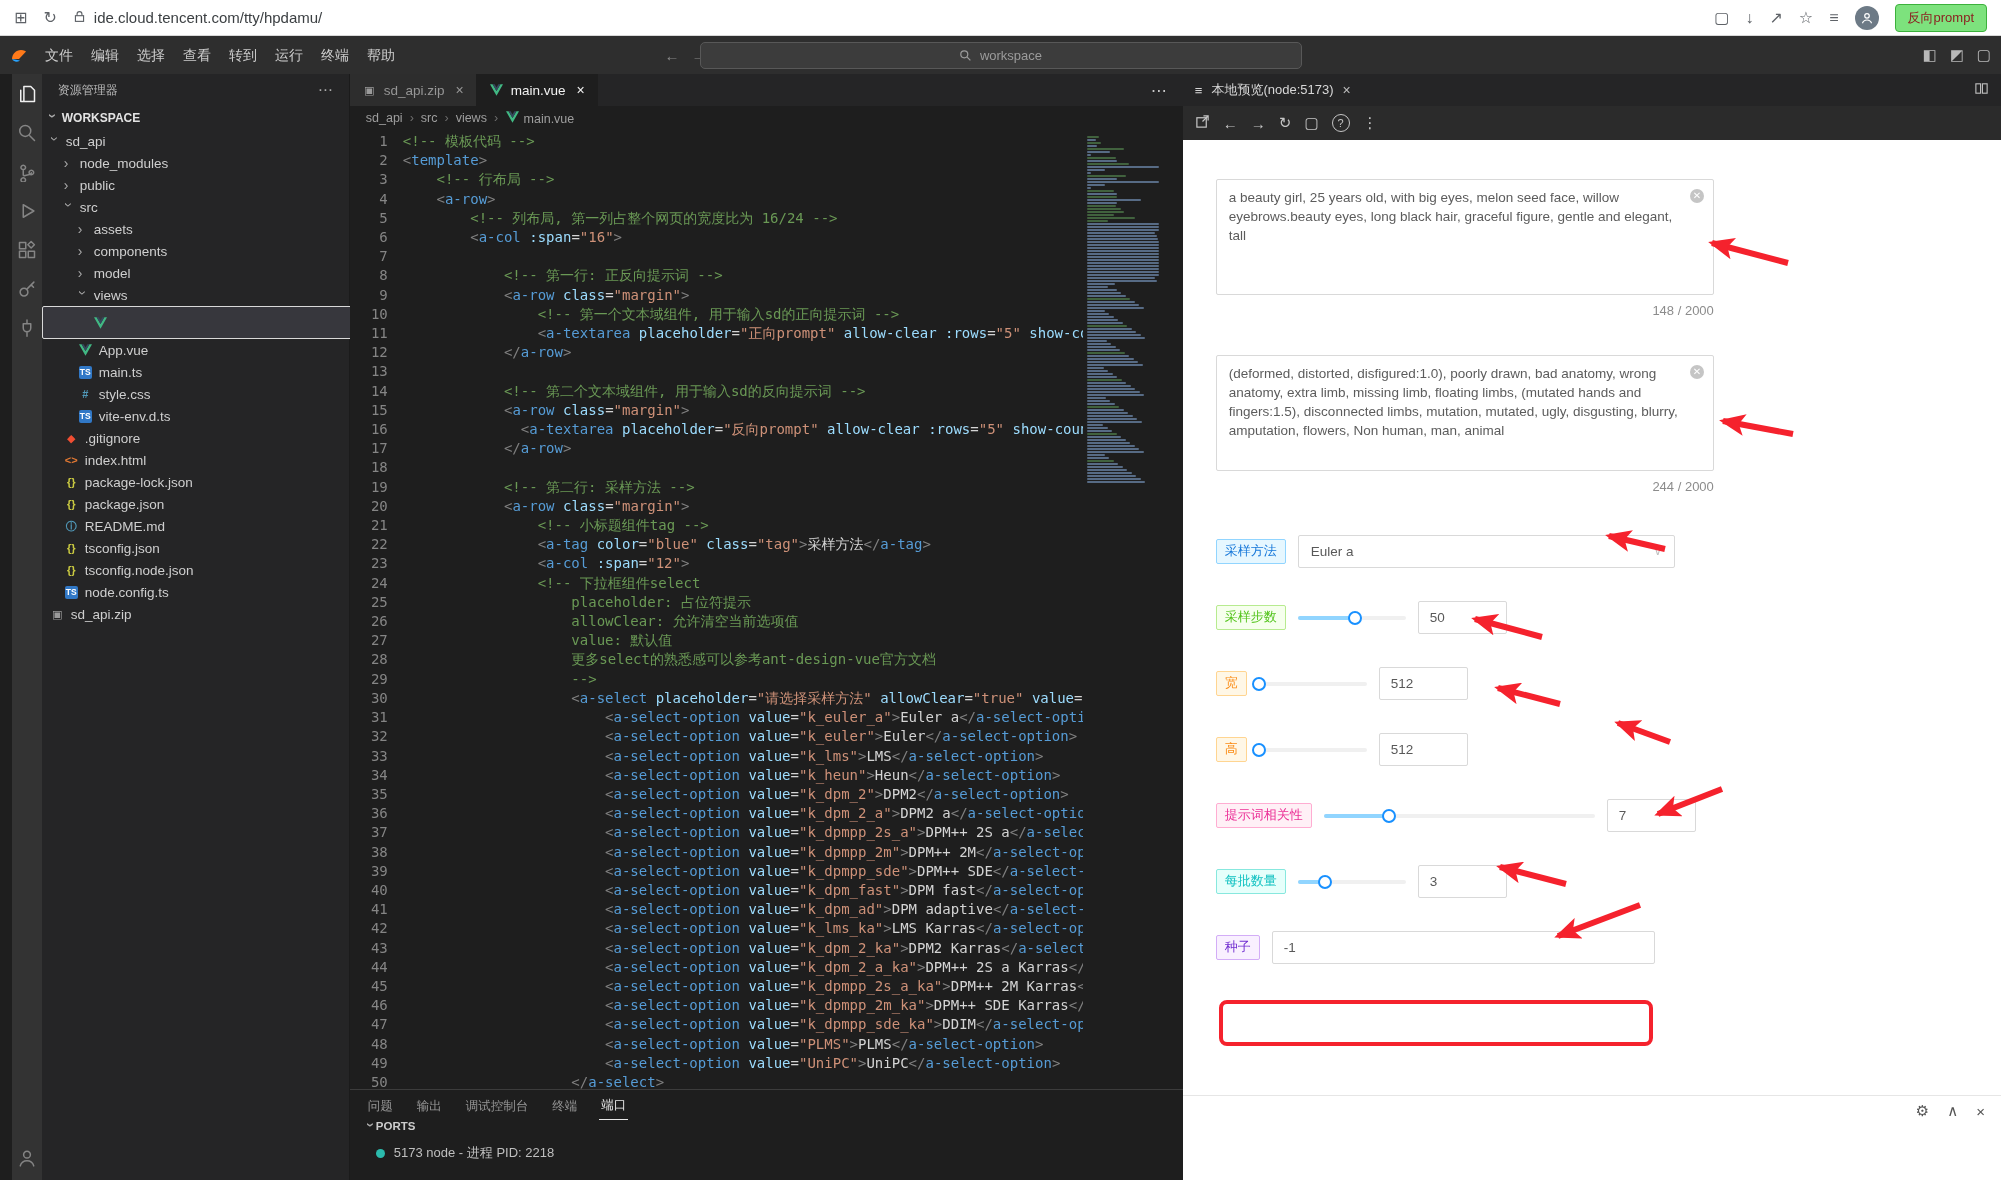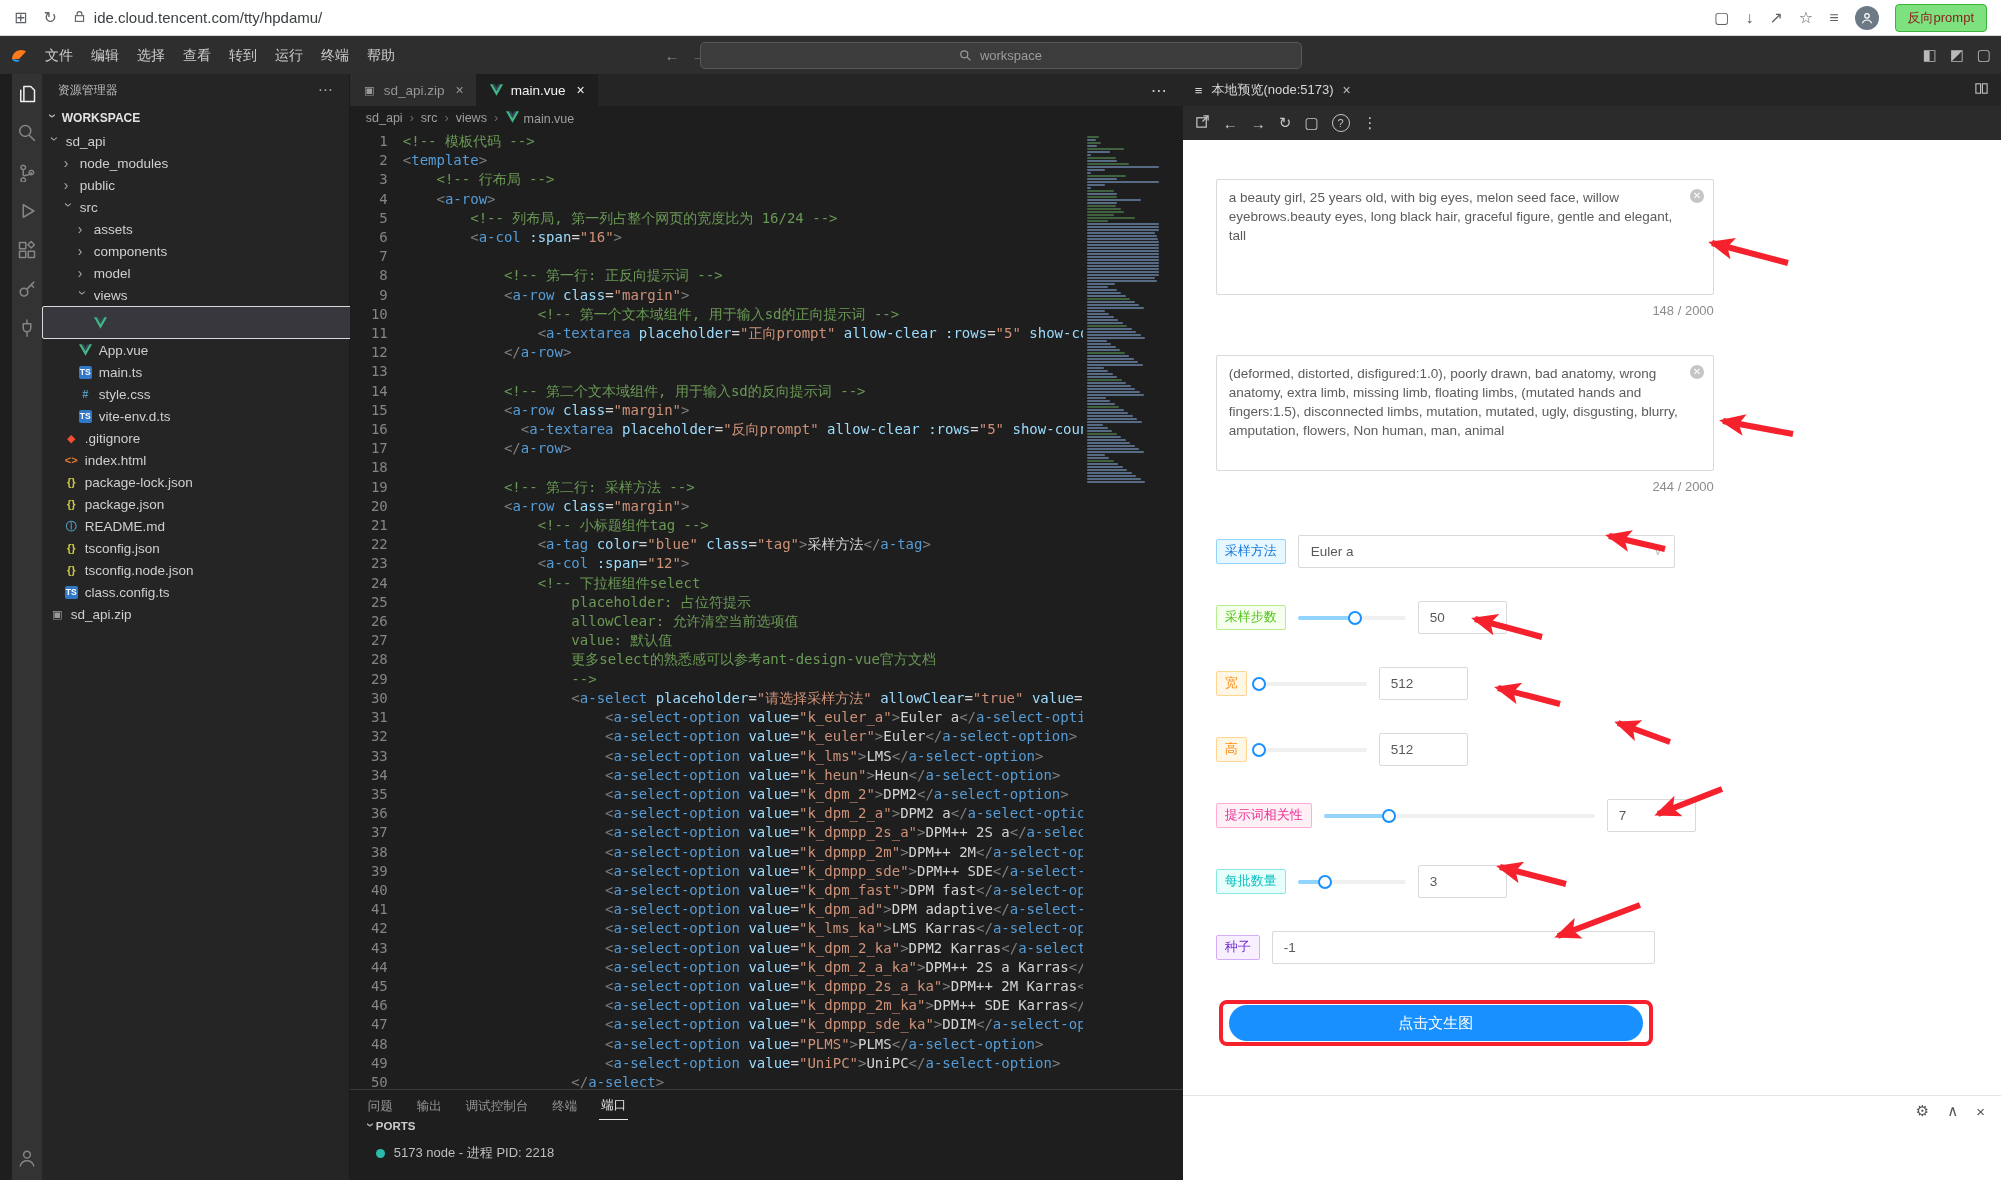--- a/index.html
+++ b/index.html
@@ -291,21 +291,21 @@
             <span>tsconfig.json</span>
           </div>
           <div class="trow" style="padding-left: 22px;">
             <span class="fic" style="color:#cbcb41">{}</span>
             <span>tsconfig.node.json</span>
           </div>
           <div class="trow" style="padding-left: 22px;">
             <span class="fic">
               <span class="fi-ts">TS</span>
             </span>
-            <span>class.config.ts</span>
+            <span>node.config.ts</span>
           </div>
           <div class="trow" style="padding-left: 8px;">
             <span class="fic" style="color:#9a9a9a">▣</span>
             <span>sd_api.zip</span>
           </div>
         </div>
     </div>
 
     <div class="editor-col">
       <div class="tabbar" id="tabbar">
@@ -567,21 +567,20 @@
                 <div class="handle" style="left:25%"></div>
               </div>
               <div class="ninput">3</div>
             </div>
             <div class="frow">
               <span class="atag" style="background:#f9f0ff;border-color:#d3adf7;color:#722ed1">种子</span>
               <div class="winput">-1</div>
             </div>
           </div>
         <div class="submit-wrap">
-          <button class="submit-btn">点击文生图</button>
           <div class="red-box"></div>
         </div>
       </div>
       <div class="pv-foot">
         <span>⚙</span>
         <span>∧</span>
         <span>×</span>
       </div>
       <div class="pv-rest"></div>
     </div>

